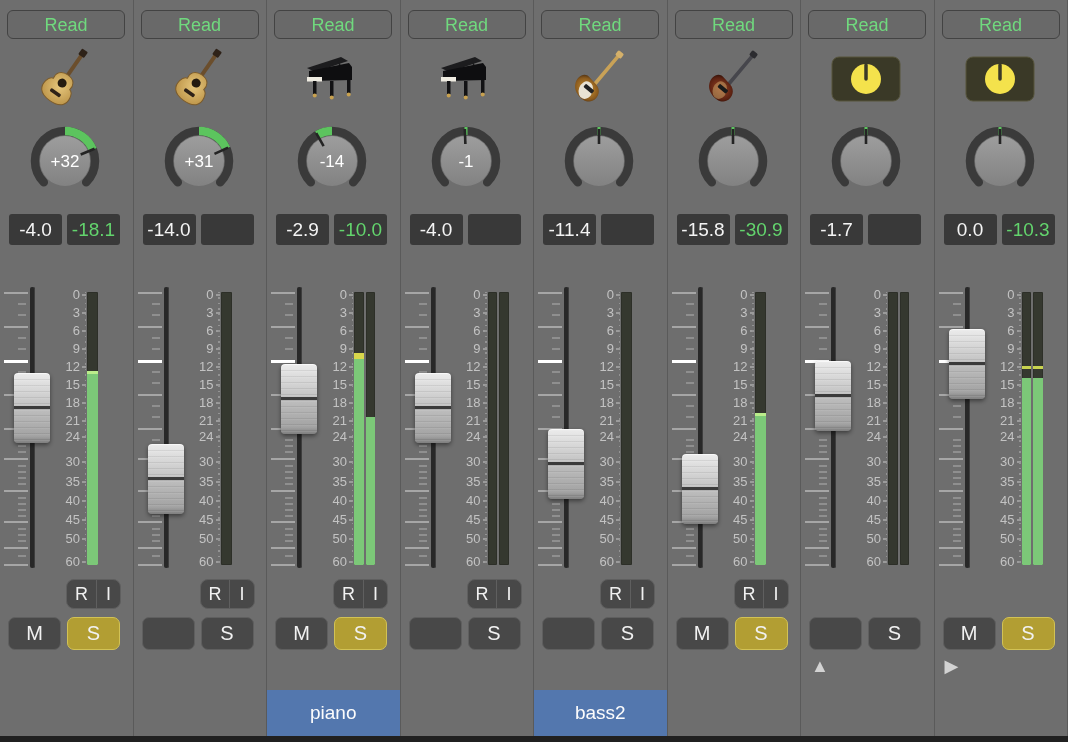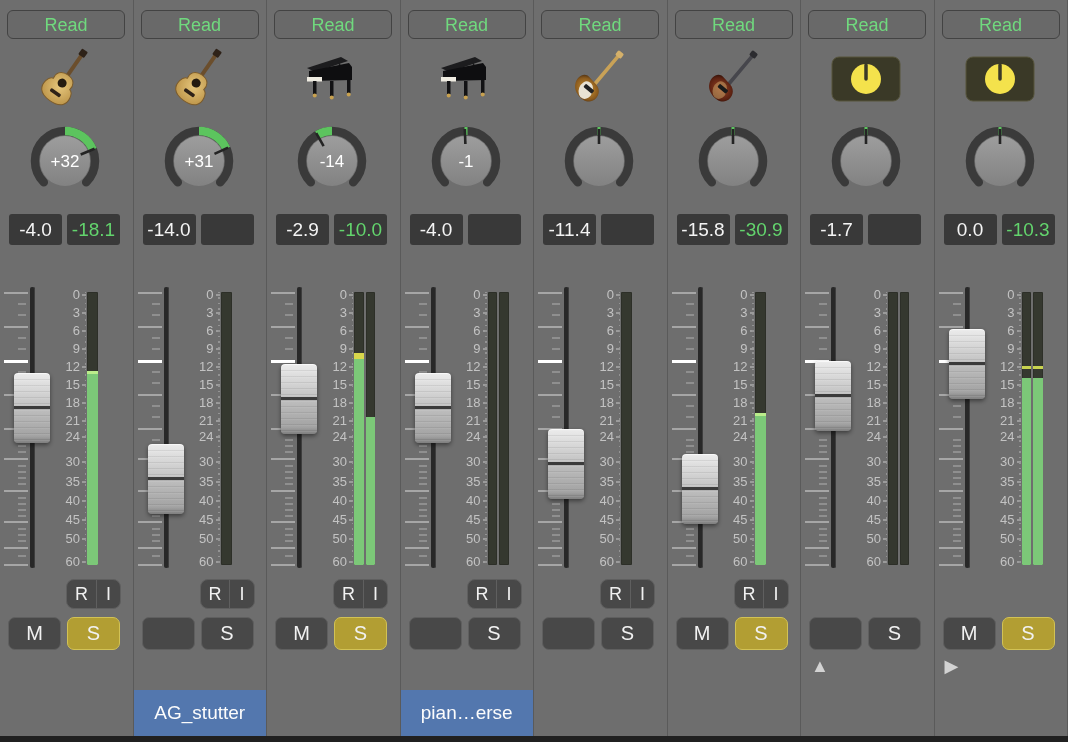--- a/index.html
+++ b/index.html
@@ -328,21 +328,20 @@
       <div class="fader-cap" style="top: 444.333px;"></div>
     </div>
 
     <div class="ri-group">
       <div class="ri-cell r">R</div>
       <div class="ri-cell i">I</div>
     </div>
     <div class="m-btn"></div>
     <div class="s-btn">S</div>
 
-    <div class="name-bar">AG_stutter</div>
   </div>
     <div class="channel" style="left: 267px;">
     <button class="read-btn">Read</button>
 
     <div class="icon-box">
 
       <svg class="icon i-grand-piano show" viewBox="0 0 70 70">
         <path d="M10 24 L44 13 L51 17 L18 28 Z" fill="#1c1c1e"></path>
         <line x1="41" y1="17" x2="45" y2="26" stroke="#1c1c1e" stroke-width="1.5"></line>
         <path d="M12 27 L52 19 L55 23 L55 36 L12 37 Z" fill="#0e0e10"></path>
@@ -451,20 +450,21 @@
       <div class="fader-cap" style="top: 363.8px;"></div>
     </div>
 
     <div class="ri-group">
       <div class="ri-cell r">R</div>
       <div class="ri-cell i">I</div>
     </div>
     <div class="m-btn">M</div>
     <div class="s-btn active">S</div>
 
+    <div class="name-bar">piano</div>
   </div>
     <div class="channel" style="left: 400.5px;">
     <button class="read-btn">Read</button>
 
     <div class="icon-box">
 
       <svg class="icon i-grand-piano show" viewBox="0 0 70 70">
         <path d="M10 24 L44 13 L51 17 L18 28 Z" fill="#1c1c1e"></path>
         <line x1="41" y1="17" x2="45" y2="26" stroke="#1c1c1e" stroke-width="1.5"></line>
         <path d="M12 27 L52 19 L55 23 L55 36 L12 37 Z" fill="#0e0e10"></path>
@@ -568,21 +568,20 @@
       <div class="fader-cap" style="top: 373px;"></div>
     </div>
 
     <div class="ri-group">
       <div class="ri-cell r">R</div>
       <div class="ri-cell i">I</div>
     </div>
     <div class="m-btn"></div>
     <div class="s-btn">S</div>
 
-    <div class="name-bar">pian…erse</div>
   </div>
     <div class="channel" style="left: 534px;">
     <button class="read-btn">Read</button>
 
     <div class="icon-box">
 
       <svg class="icon i-bass-maple show" viewBox="0 0 70 70">
         <g transform="rotate(40 35 35)">
           <rect class="neck" x="33.2" y="2" width="3.6" height="42" rx="1.5"></rect>
           <rect class="head" x="31.5" y="0" width="7" height="6" rx="1.5"></rect>
@@ -682,20 +681,21 @@
       <div class="fader-cap" style="top: 428.6px;"></div>
     </div>
 
     <div class="ri-group">
       <div class="ri-cell r">R</div>
       <div class="ri-cell i">I</div>
     </div>
     <div class="m-btn"></div>
     <div class="s-btn">S</div>
 
+    <div class="name-bar">bass2</div>
   </div>
     <div class="channel" style="left: 667.5px;">
     <button class="read-btn">Read</button>
 
     <div class="icon-box">
 
       <svg class="icon i-bass-dark show" viewBox="0 0 70 70">
         <g transform="rotate(40 35 35)">
           <rect class="neck" x="33.2" y="2" width="3.6" height="42" rx="1.5"></rect>
           <rect class="head" x="31.5" y="0" width="7" height="6" rx="1.5"></rect>

